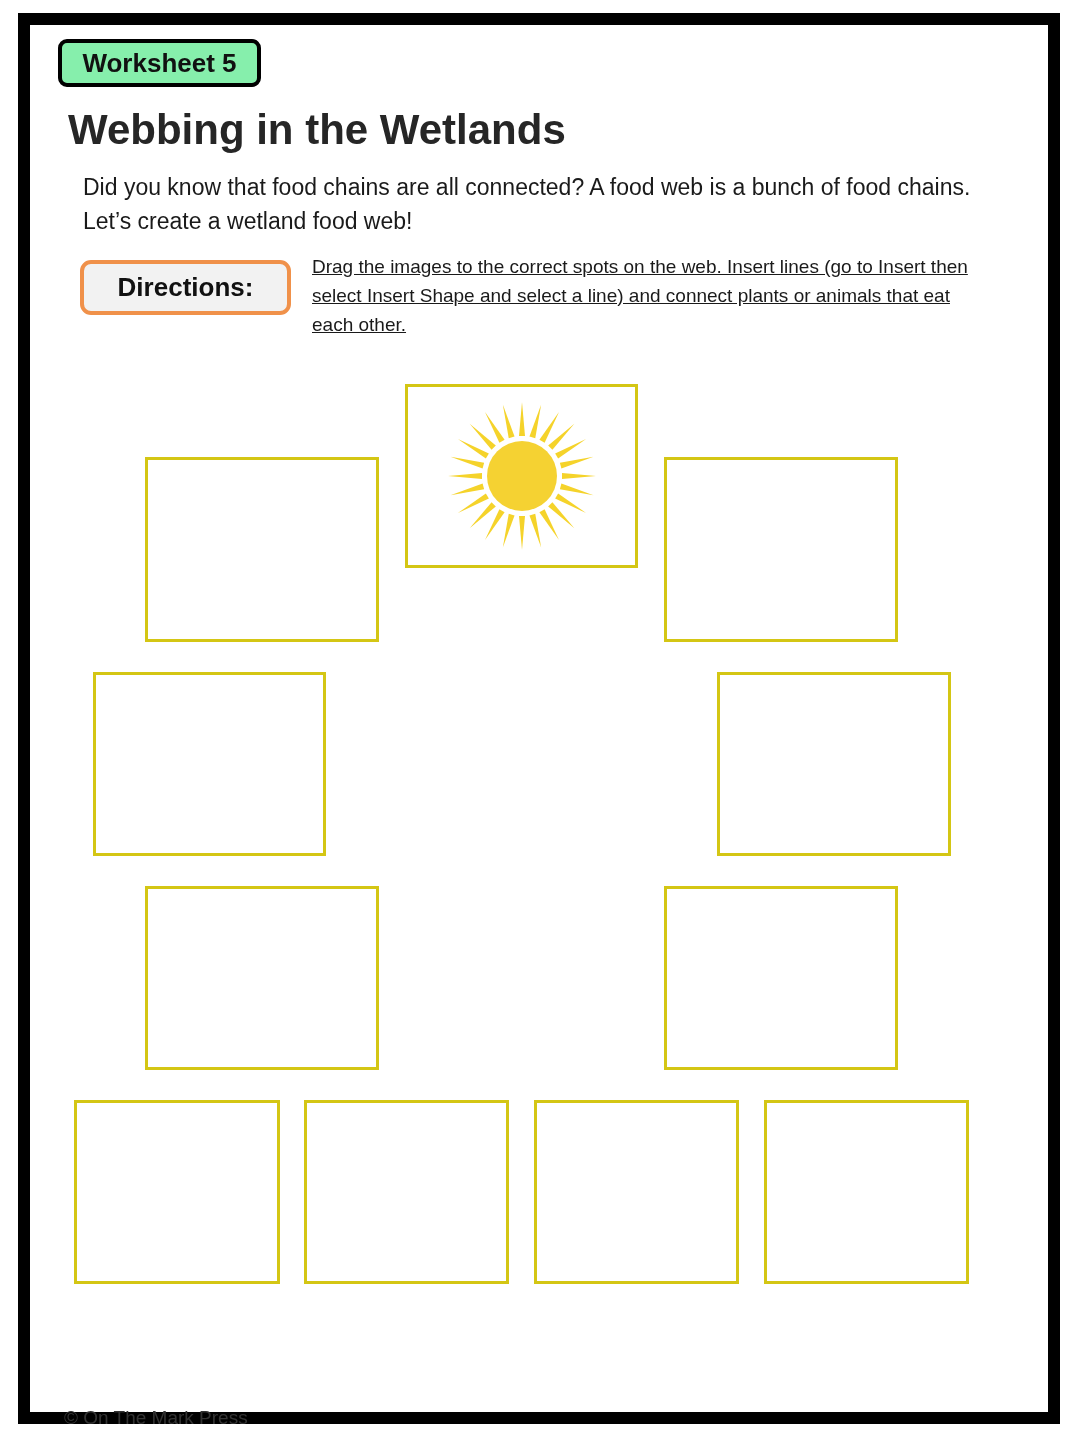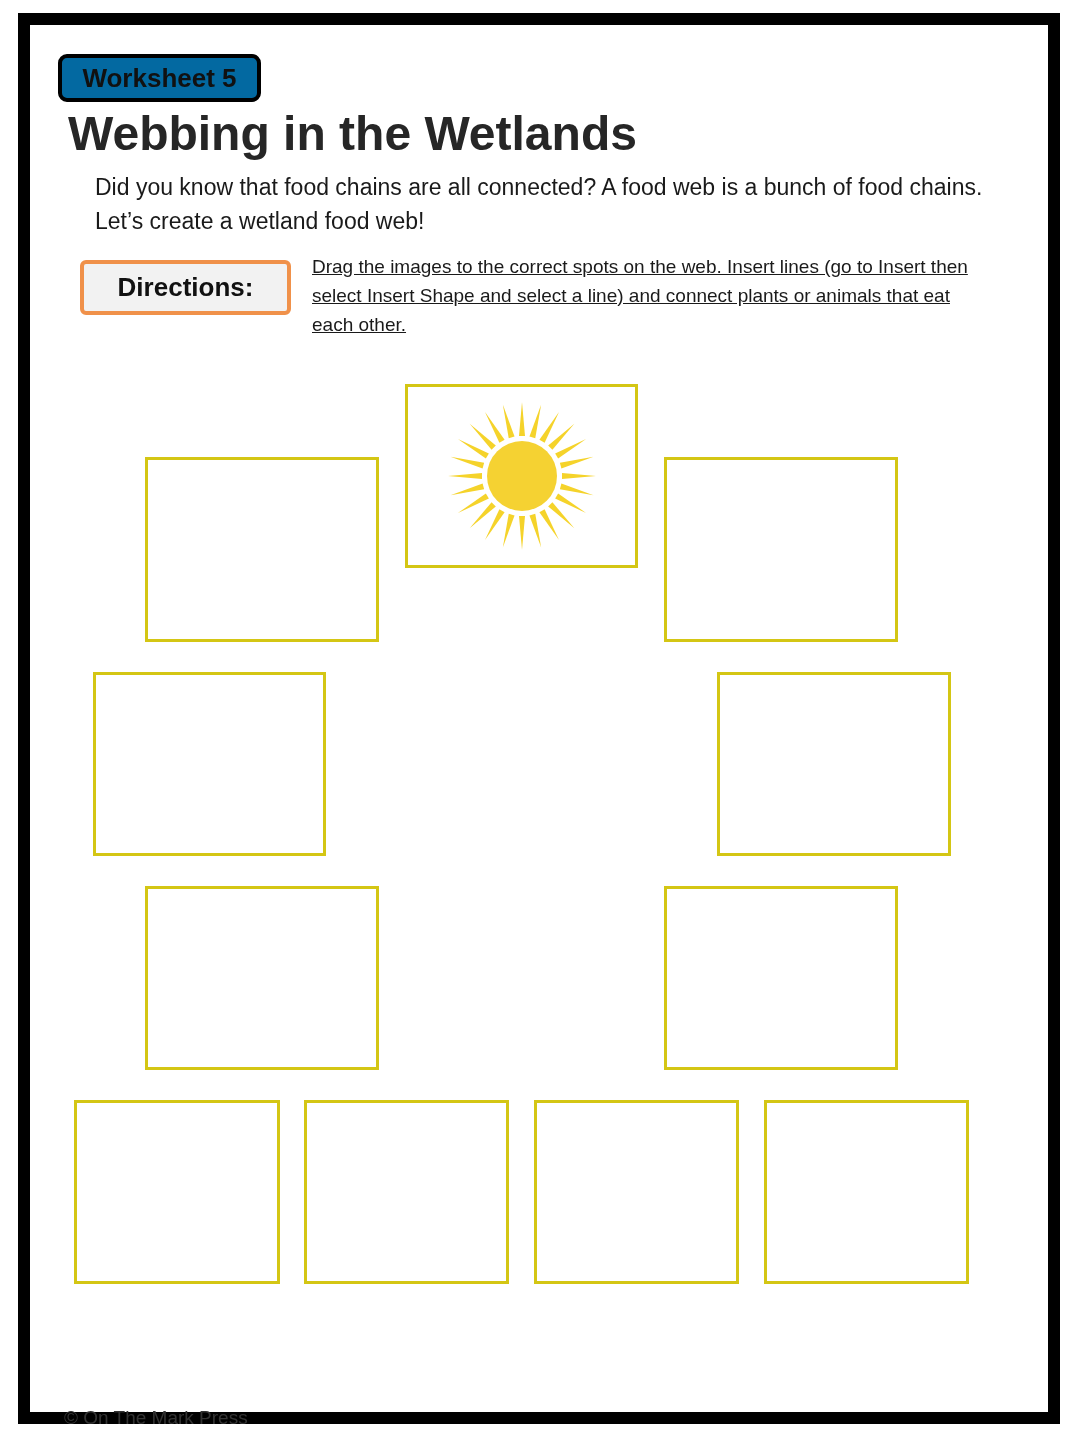--- a/index.html
+++ b/index.html
@@ -1,29 +1,29 @@
 <!DOCTYPE html>
 <html><head>
   <meta charset="utf-8">
   <style>
     html, body { margin: 0; padding: 0; background: #ffffff; }
     body { width: 1080px; height: 1440px; position: relative; overflow: hidden;
            font-family: "Liberation Sans", "DejaVu Sans", sans-serif; color: #1a1a1a; }
     .frame { position: absolute; left: 18px; top: 13px; width: 1018px; height: 1387px;
              border: 12px solid #000; background: #fff; }
     .badge { position: absolute; left: 58px; top: 39px; width: 203px; height: 48px;
-             border: 4px solid #000; border-radius: 9px; background: #0369a1;
+             border: 4px solid #000; border-radius: 9px; background: #86efac;
              box-sizing: border-box; display: flex; align-items: center; justify-content: center;
-             font-weight: bold; font-size: 26px; color: #111; margin-top: 15px; }
-    .title { position: absolute; left: 68px; top: 106px; font-weight: bold; font-size: 48px;
+             font-weight: bold; font-size: 26px; color: #111; }
+    .title { position: absolute; left: 68px; top: 106px; font-weight: bold; font-size: 42px;
              color: #262626; letter-spacing: 0px; white-space: nowrap; }
     .intro { position: absolute; left: 83px; top: 170px; width: 920px; font-size: 23px;
-             line-height: 34px; color: #1a1a1a; margin-left: 12px; }
+             line-height: 34px; color: #1a1a1a; }
     .dir-box { position: absolute; left: 80px; top: 260px; width: 211px; height: 55px;
-               border: 4px solid #f0914a; border-radius: 6px; background: #f2f2f2;
+               border: 4px solid #f0914a; border-radius: 11px; background: #f2f2f2;
                box-sizing: border-box; display: flex; align-items: center; justify-content: center;
                font-weight: bold; font-size: 26px; color: #111; }
     .dir-text { position: absolute; left: 312px; top: 252px; width: 680px; font-size: 19px;
                 line-height: 29px; color: #1a1a1a; text-decoration: underline; }
     .slot { position: absolute; box-sizing: border-box; border: 3px solid #d4c614;
             background: #fff; }
     .slot.sun { display: flex; align-items: center; justify-content: center; }
     .footer { position: absolute; left: 64px; top: 1374px; font-size: 19px; color: #333; margin-top: 33px; }
   </style>
 </head>

